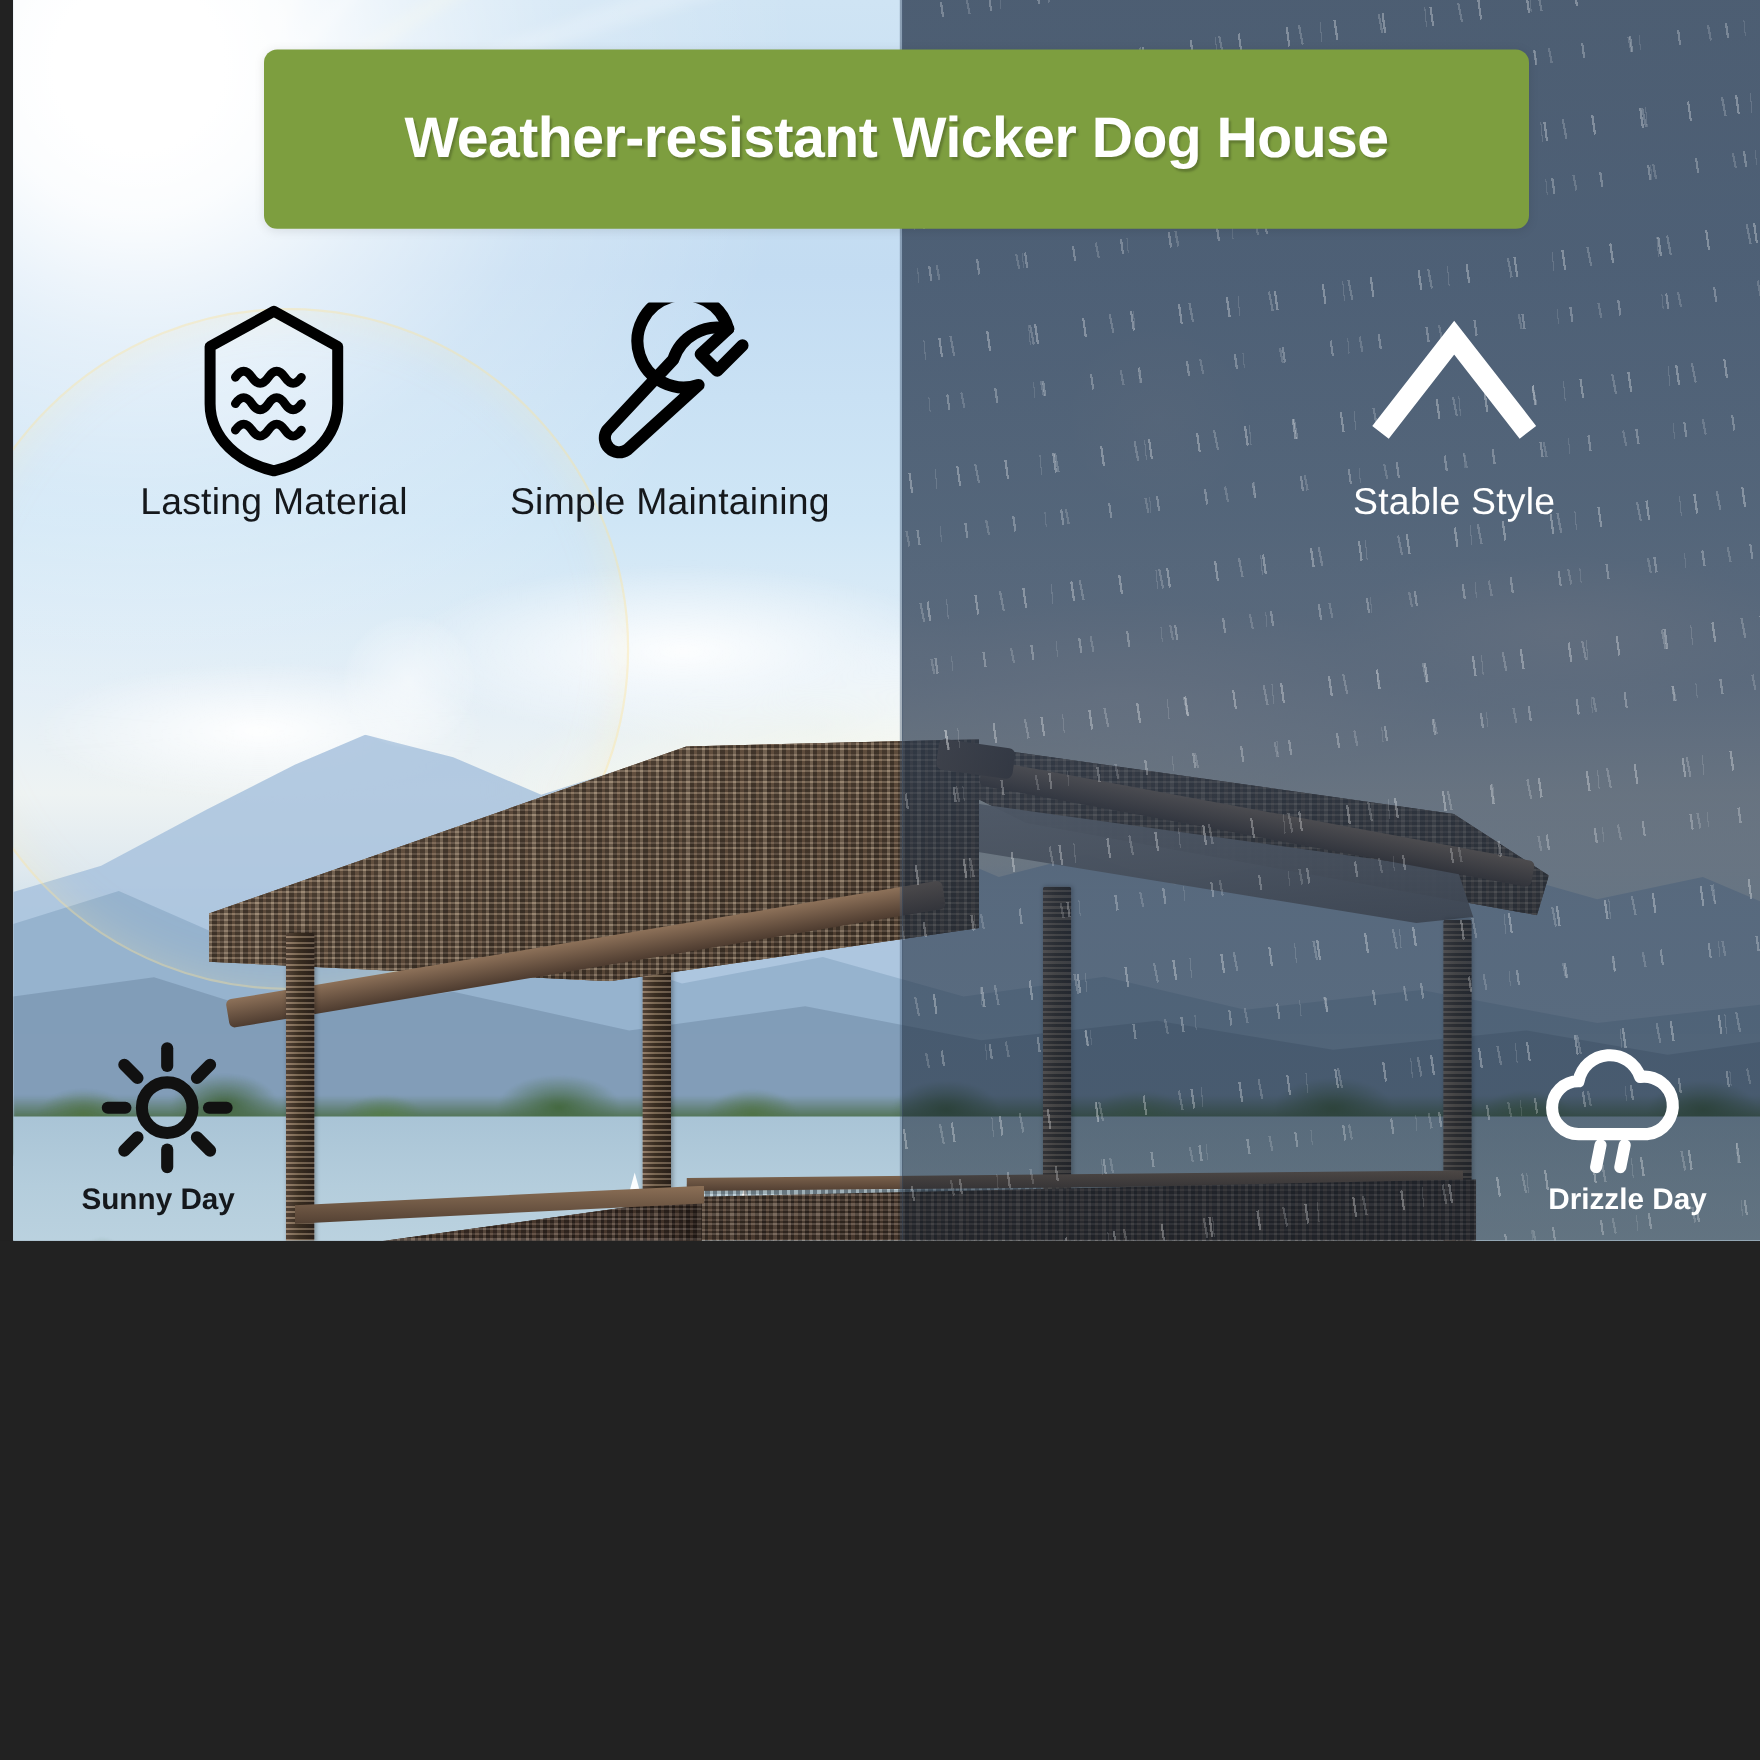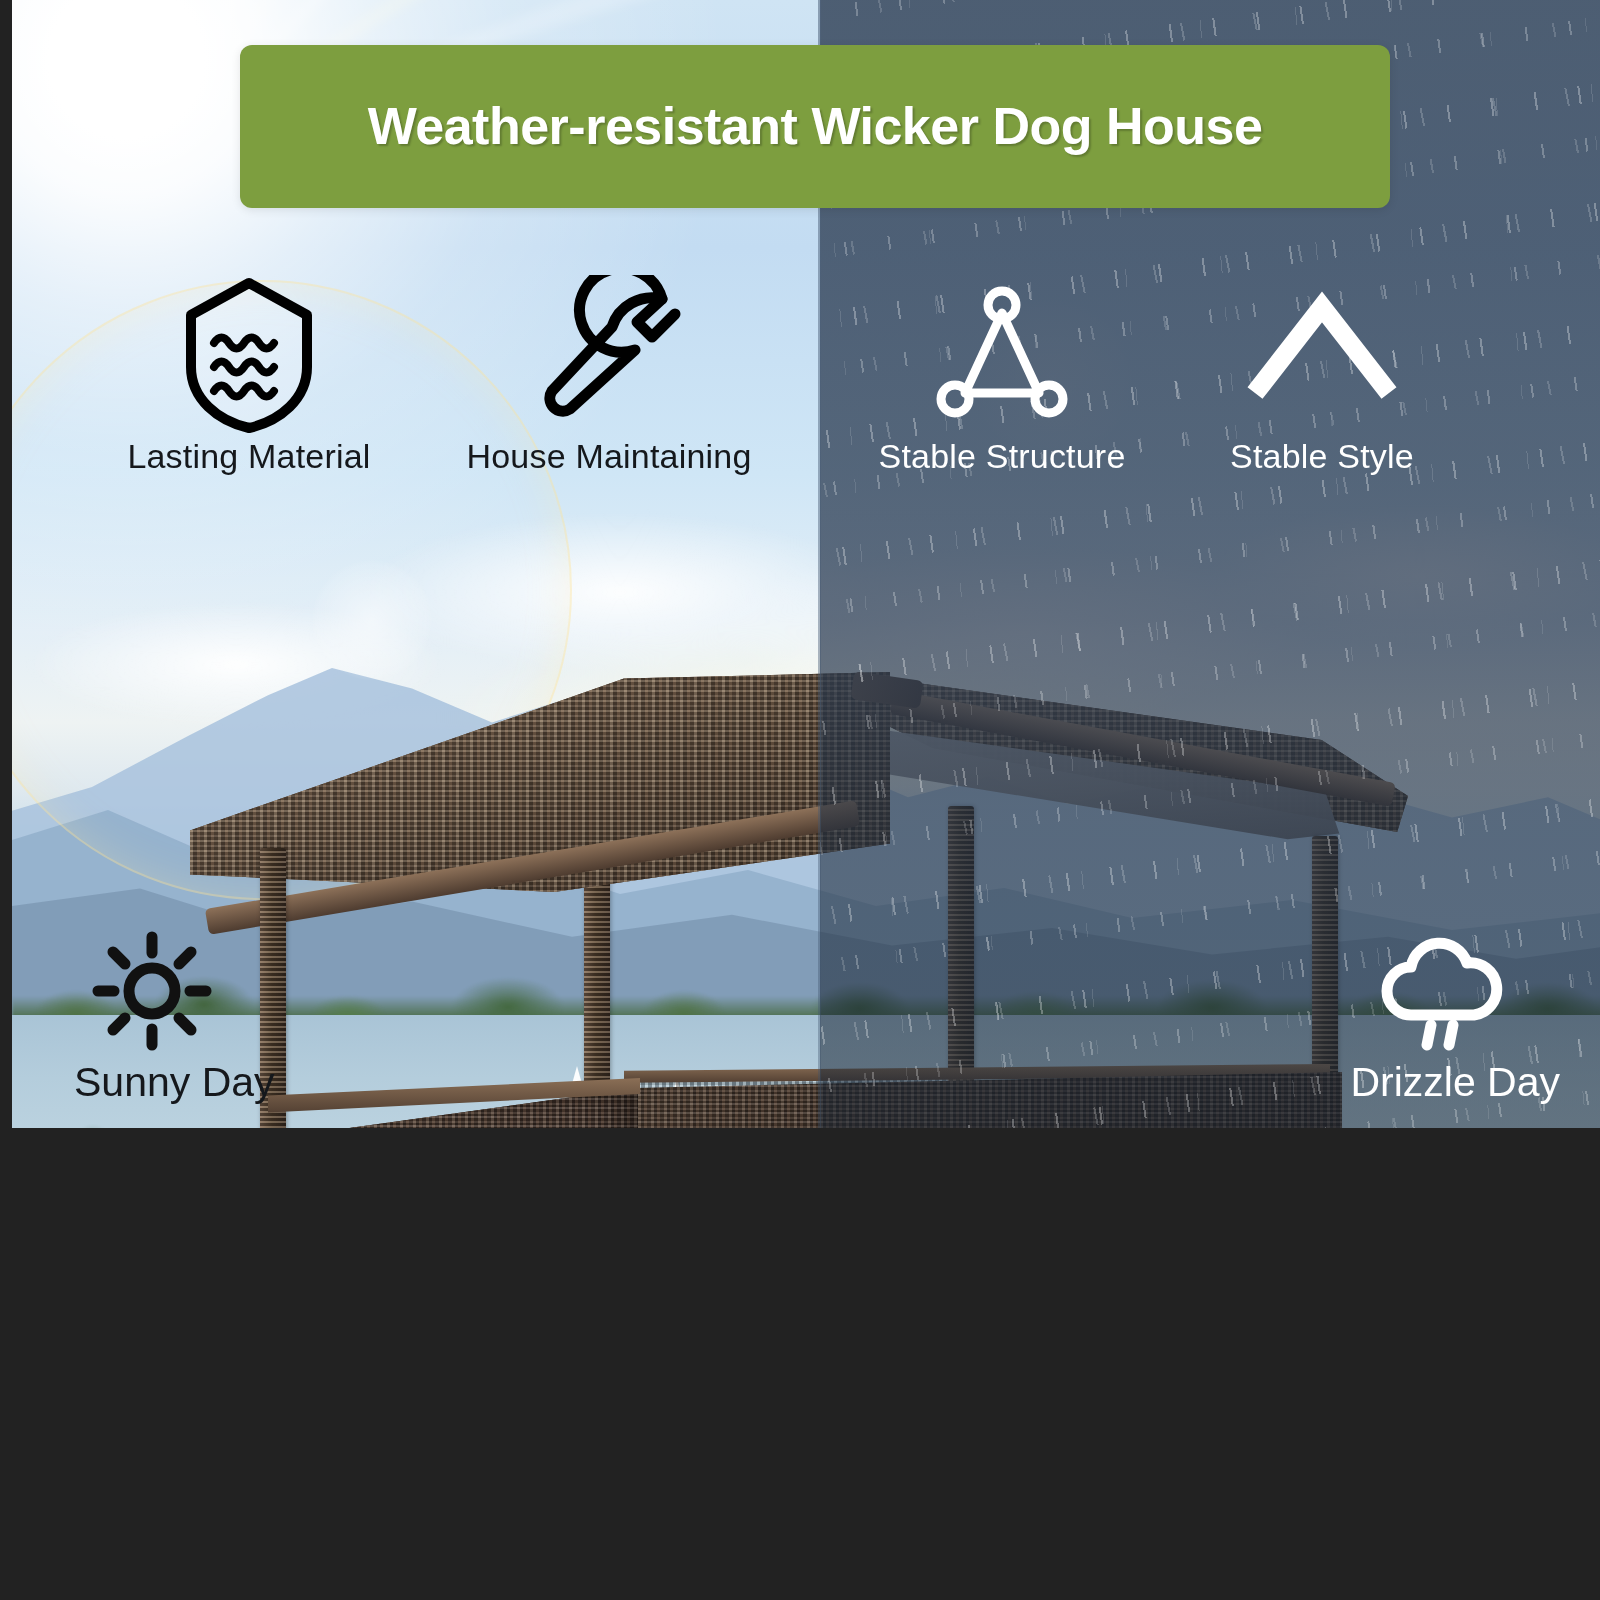--- a/index.html
+++ b/index.html
@@ -359,21 +359,21 @@
 
   .f1 { left:107px; }
   .f2 { left:467px; }
   .f3 { left:860px; }
   .f4 { left:1180px; }
 
   .corner {
     position:absolute; display:flex; flex-direction:column;
   }
   .corner .cicon { height:130px; display:flex; align-items:flex-end; }
-  .corner .clabel { font-size:41px; font-weight:400; white-space:nowrap; margin-top:8px; }
+  .corner .clabel { font-size:27px; font-weight:700; white-space:nowrap; margin-top:8px; }
   .corner-sunny { left:62px; bottom:22px; align-items:flex-start; }
   .corner-sunny .clabel { color:#15181c; }
   .corner-sunny .cicon { padding-left:18px; }
   .corner-drizzle { right:52px; bottom:22px; align-items:center; }
   .corner-drizzle .clabel { color:#ffffff; }
   .corner-drizzle .cicon { padding-right:26px; }
 </style>
 </head>
 <body>
 
@@ -454,34 +454,23 @@
       <div class="flabel">Lasting Material</div>
     </div>
 
     <div class="feature dark f2">
       <div class="ficon">
         <svg width="150" height="160" viewBox="0 0 150 160" fill="none">
           <path d="M128 24 A42 42 0 1 0 101 75 L101 75 L36 134 A13 13 0 0 1 18 116 L78 52 A42 42 0 0 1 128 24 Z" stroke="#000" stroke-width="11" stroke-linejoin="round" stroke-linecap="round" fill="none"></path>
           <path d="M128 24 L103 47 L118 62 L141 39" stroke="#000" stroke-width="11" stroke-linejoin="round" stroke-linecap="round" fill="none"></path>
         </svg>
       </div>
-      <div class="flabel">House Maintaining</div>
+      <div class="flabel">Simple Maintaining</div>
     </div>
 
-    <div class="feature light f3">
-      <div class="ficon">
-        <svg width="150" height="160" viewBox="0 0 150 160" fill="none">
-          <path d="M75 38 L112 118 L38 118 Z" stroke="#fff" stroke-width="9" stroke-linejoin="round" fill="none"></path>
-          <circle cx="75" cy="30" r="14" stroke="#fff" stroke-width="9" fill="none"></circle>
-          <circle cx="122" cy="124" r="14" stroke="#fff" stroke-width="9" fill="none"></circle>
-          <circle cx="28" cy="124" r="14" stroke="#fff" stroke-width="9" fill="none"></circle>
-        </svg>
-      </div>
-      <div class="flabel">Stable Structure</div>
-    </div>
 
     <div class="feature light f4">
       <div class="ficon">
         <svg width="170" height="160" viewBox="0 0 170 160" fill="none">
           <path d="M18 118 L85 32 L152 118" stroke="#fff" stroke-width="19" stroke-linejoin="miter" stroke-linecap="butt" fill="none"></path>
         </svg>
       </div>
       <div class="flabel">Stable Style</div>
     </div>
   </div>

